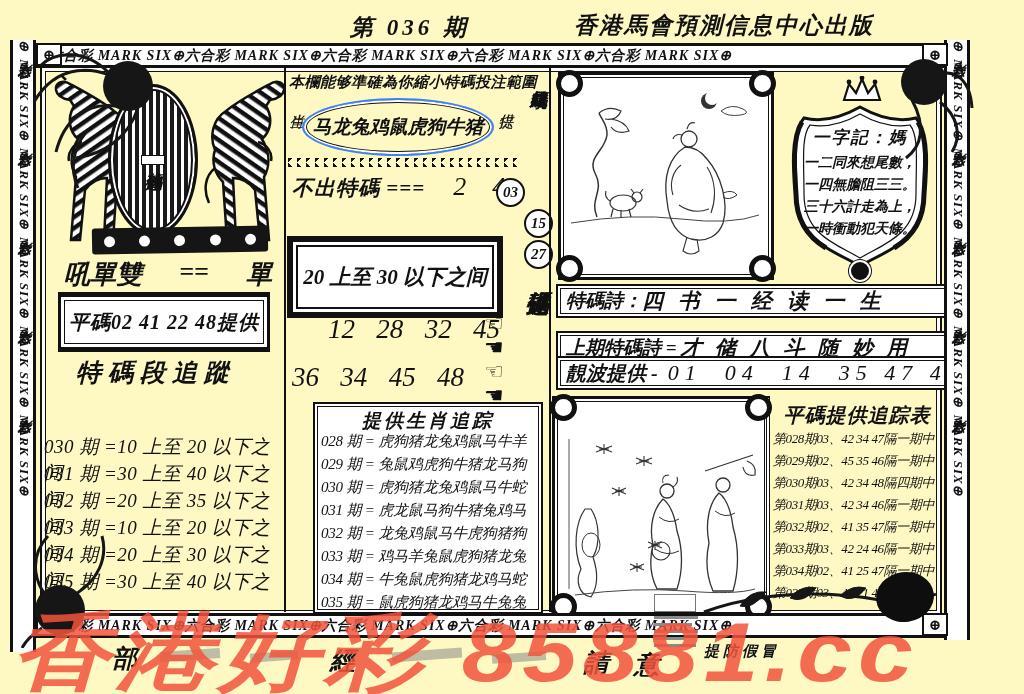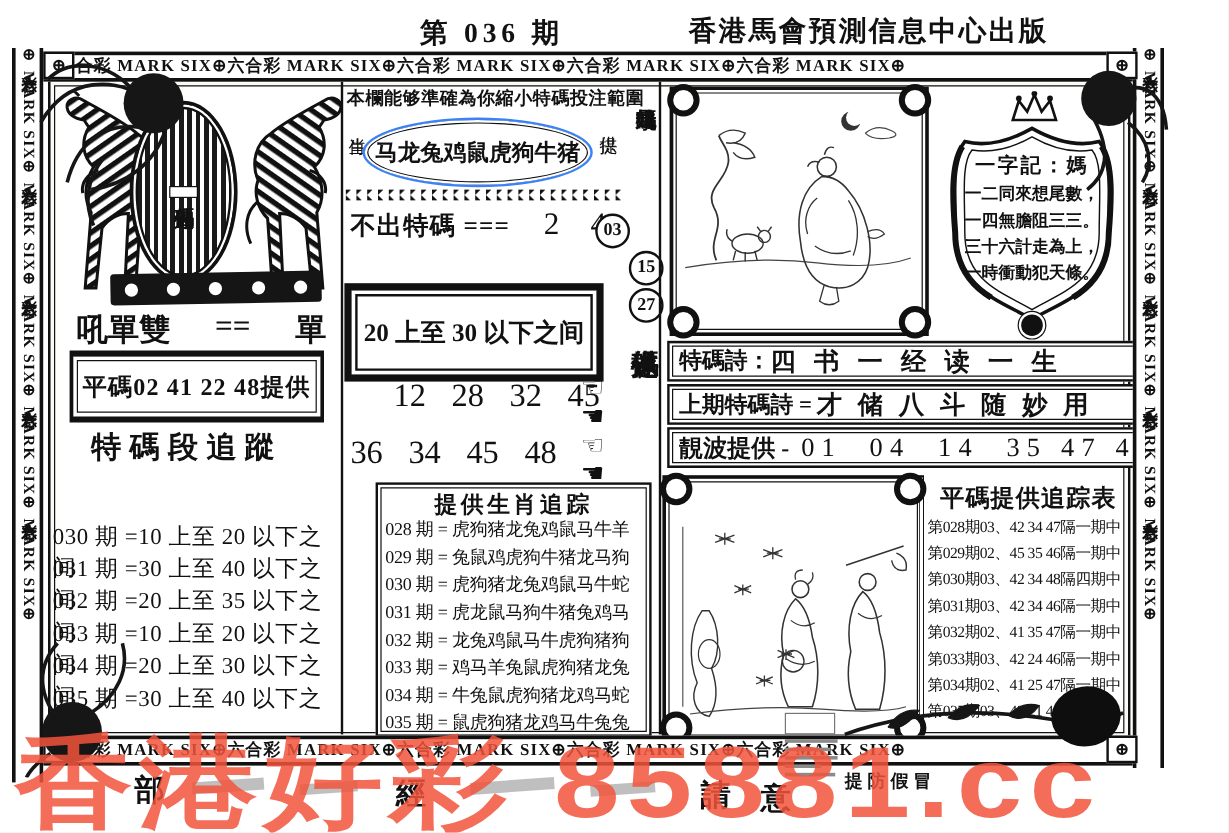--- a/index.html
+++ b/index.html
@@ -1,17 +1,17 @@
 <!DOCTYPE html>
 <html><head>
 <meta charset="utf-8">
 <style>
   html,body{margin:0;padding:0;background:#e8e6e0;}
-  .page{position:relative;width:1024px;height:694px;background:#ffffff;overflow:hidden;
-        font-family:"Liberation Serif","DejaVu Serif",serif;color:#111;}
+  .page{position:relative;width:1024px;height:694px;background:#fef9c3;overflow:hidden;
+        font-family:"Liberation Serif","DejaVu Serif",serif;color:#111;font-style:italic;}
   .abs{position:absolute;}
   .b{font-weight:bold;}
   .ctr{text-align:center;}
   .nowrap{white-space:nowrap;}
   .vert{writing-mode:vertical-rl;text-orientation:upright;}
   .band{background:#fff;border-top:3px solid #111;border-bottom:3px solid #111;
         font-family:"Liberation Serif",serif;font-weight:bold;font-size:14px;
         overflow:hidden;white-space:nowrap;line-height:19px;letter-spacing:1px;z-index:4;}
   .vband{background:#fff;border-left:3px solid #111;border-right:3px solid #111;
         writing-mode:vertical-rl;font-family:"Liberation Serif",serif;font-weight:bold;
@@ -233,21 +233,21 @@
     <div class="b nowrap" style="font-size:14px;line-height:22px;">三十六計走為上，</div>
     <div class="b nowrap" style="font-size:14px;line-height:22px;">一時衝動犯天條。</div>
   </div>
   <div class="abs" style="left:851px;top:262px;width:18px;height:18px;background:#111;border-radius:50%;
               box-shadow:0 0 0 2px #fff,0 0 0 3px #111;"></div>
 
   <div class="abs poembox" style="left:556px;top:284px;width:380px;height:30px;">
     <span class="b nowrap" style="font-size:19px;">特碼詩：</span>
     <span class="b nowrap" style="font-size:21px;letter-spacing:5px;">四 书 一 经 读 一 生</span>
   </div>
-  <div class="abs poembox" style="left:556px;top:320px;width:380px;height:30px;">
+  <div class="abs poembox" style="left:556px;top:331px;width:380px;height:30px;">
     <span class="b nowrap" style="font-size:19px;">上期特碼詩 =</span>
     <span class="b nowrap" style="font-size:21px;letter-spacing:4px;margin-left:4px;">才 储 八 斗 随 妙 用</span>
   </div>
   <div class="abs poembox" style="left:556px;top:356px;width:380px;height:30px;">
     <span class="b nowrap" style="font-size:20px;">靚波提供 -</span>
     <span class="nowrap" style="font-size:22px;letter-spacing:6px;margin-left:10px;white-space:pre;">01  04  14  35 47 49</span>
   </div>
 
   <div class="abs frame-pic" style="left:552px;top:396px;width:212px;height:216px;">
     <div class="ring" style="left:-5px;top:-5px;"></div>

